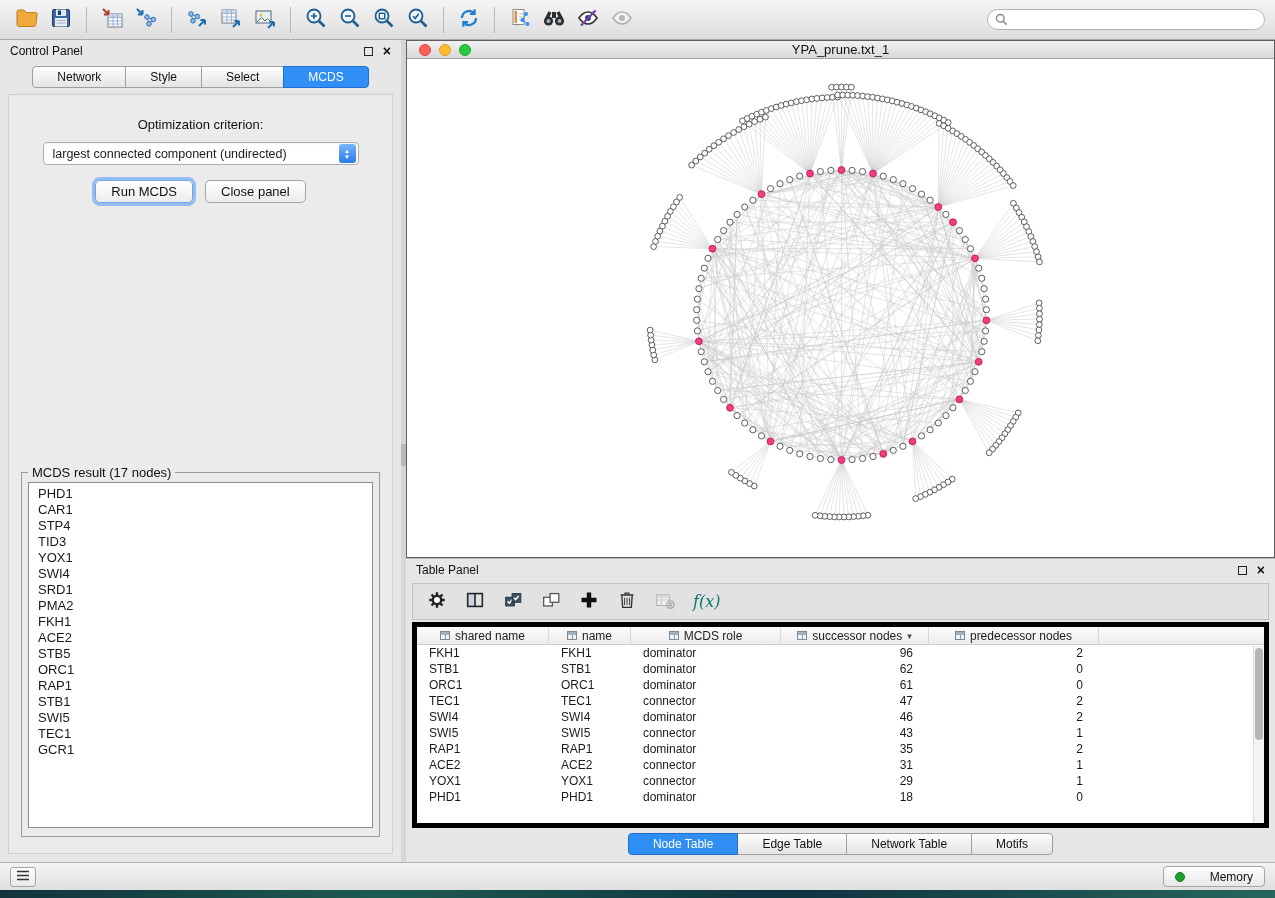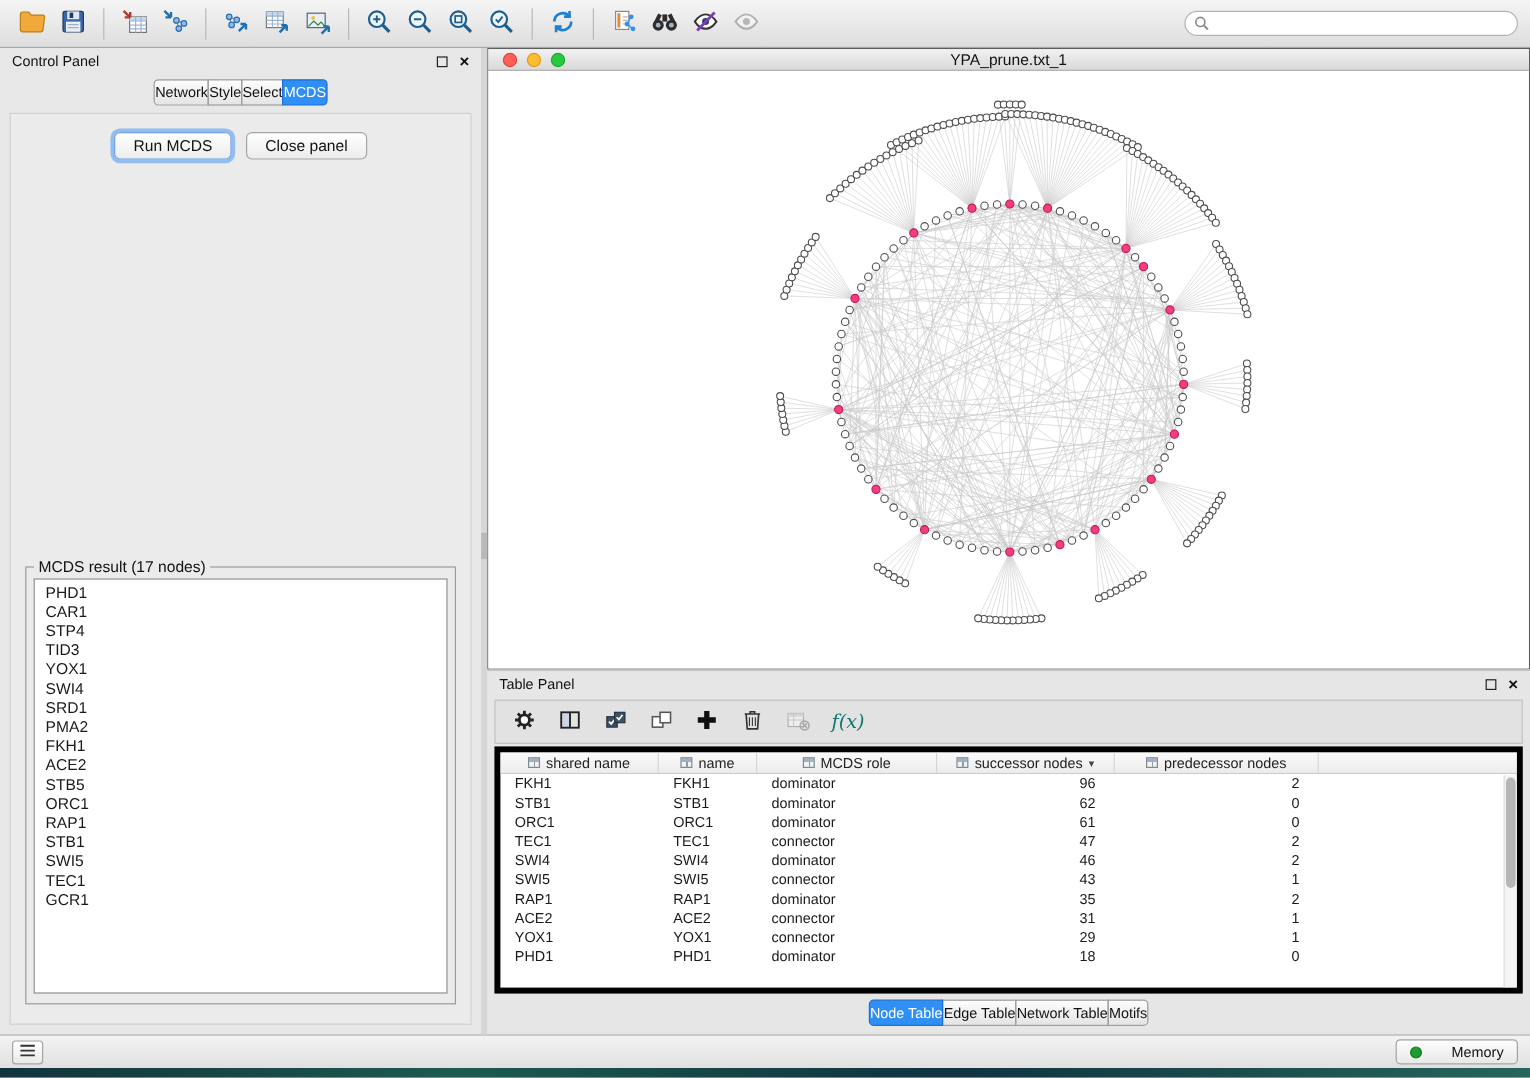--- a/index.html
+++ b/index.html
@@ -31,21 +31,21 @@
   .control-panel { width:401px; flex:0 0 401px; background:#e7e7e7; display:flex; flex-direction:column; }
   .panel-titlebar { height:22px; flex:0 0 22px; display:flex; align-items:center; padding:0 10px; font-size:12px; }
   .panel-title { color:#111; }
   .panel-controls { margin-left:auto; display:flex; align-items:center; gap:10px; }
   .float-icon { width:9px; height:9px; border:1.5px solid #222; display:inline-block; }
   .close-icon { font-size:14px; font-weight:bold; color:#111; line-height:12px; }
 
   .cp-tabs { display:flex; justify-content:center; margin-top:4px; flex:0 0 auto; }
   .tab { font-family:"Liberation Sans",sans-serif; font-size:12px; color:#111;
          background:linear-gradient(#fdfdfd,#e4e4e4); border:1px solid #9f9f9f;
-         padding:3px 0; margin-left:-1px; cursor:default; position:relative;text-align:center; }
+         padding:3px 24px; margin-left:-1px; cursor:default; position:relative;text-align:center; }
   .tab:first-child { border-radius:4px 0 0 4px; margin-left:0; }
   .tab:last-child { border-radius:0 4px 4px 0; }
   .tab.active { background:#2f8ff5; border-color:#1f6fd0; color:#fff; z-index:1; }
 
   .cp-body { flex:1; margin:6px 8px 8px; border:1px solid #d0d0d0; background:#ebebeb;
              display:flex; flex-direction:column; padding:0 10px; min-height:0; }
   .opt-label { text-align:center; margin-top:22px; font-size:13px; color:#111; }
   .combo { width:316px; height:23px; margin:10px auto 0; background:#fff; border:1px solid #adadad;
            border-radius:4px; display:flex; align-items:center; box-shadow:inset 0 1px 1px rgba(0,0,0,0.05); }
   .combo-text { flex:1; padding:0 9px; font-size:12.5px; white-space:nowrap; overflow:hidden; }
@@ -286,20 +286,28 @@
           <span class="close-icon">×</span>
         </span>
       </div>
       <div class="cp-tabs">
           <button class="tab">Network</button>
           <button class="tab">Style</button>
           <button class="tab">Select</button>
           <button class="tab active">MCDS</button>
         </div>
       <div class="cp-body">
+        <div class="opt-label">Optimization criterion:</div>
+        <div class="combo">
+          <span class="combo-text">largest connected component (undirected)</span>
+          <span class="combo-stepper">
+              <span>▲</span>
+              <span>▼</span>
+            </span>
+        </div>
         <div class="btn-row">
           <button class="btn focused">Run MCDS</button>
           <button class="btn">Close panel</button>
         </div>
         <fieldset class="result-box">
           <legend>MCDS result (17 nodes)</legend>
           <div class="result-list">
               <div class="result-item">PHD1</div>
               <div class="result-item">CAR1</div>
               <div class="result-item">STP4</div>

